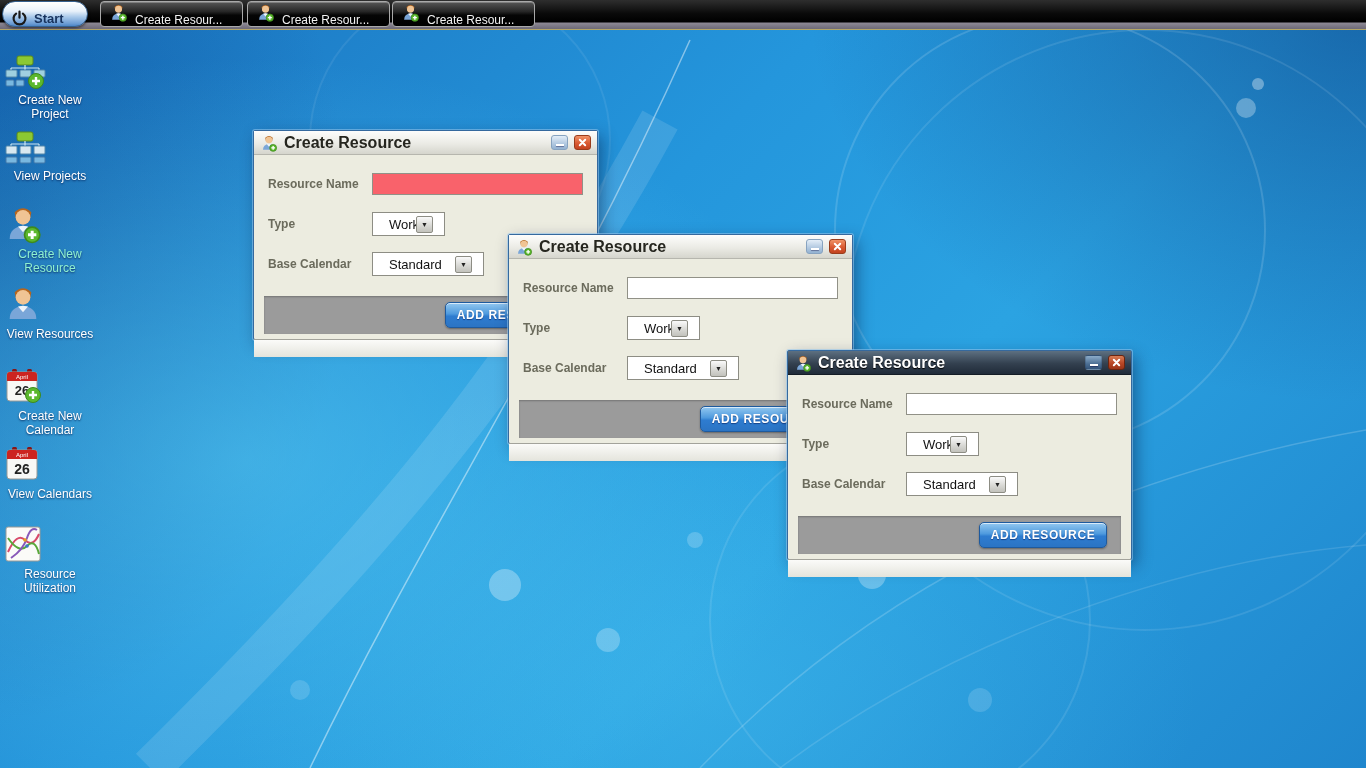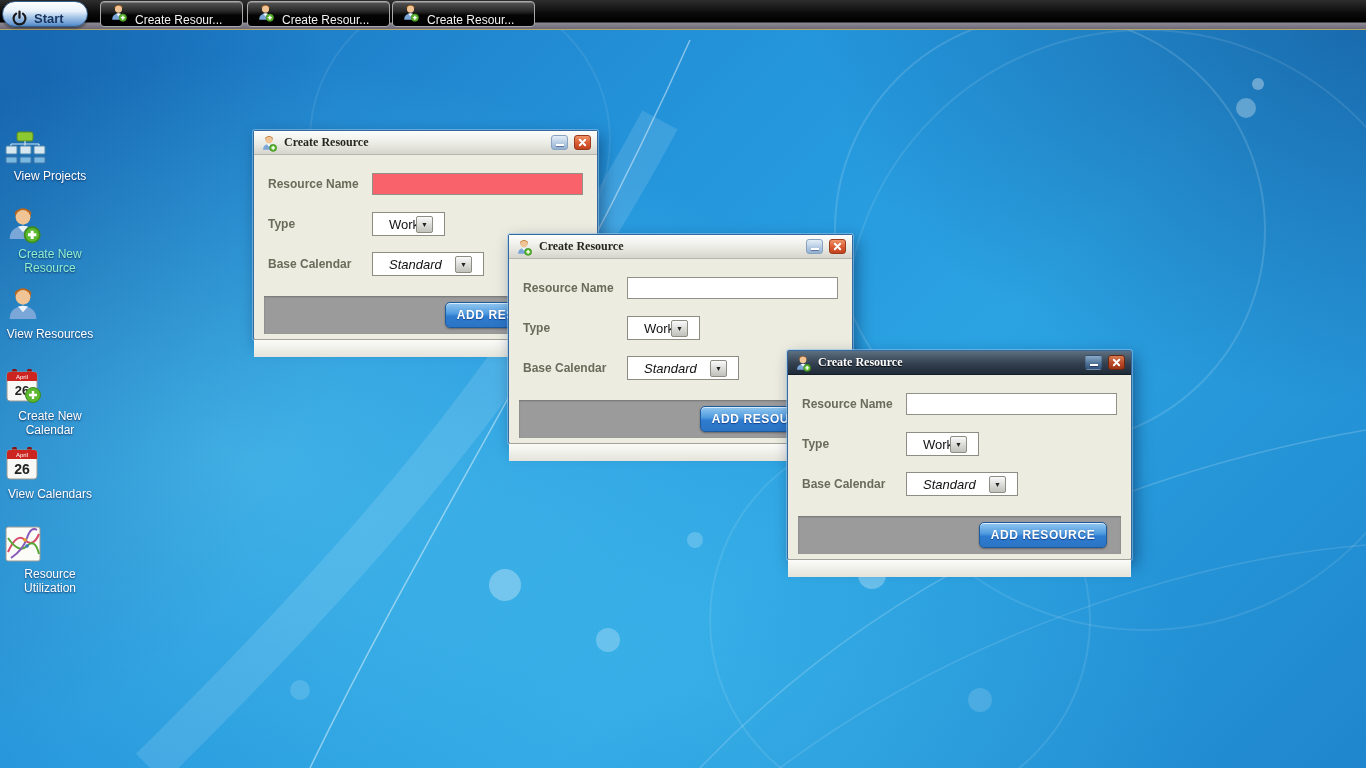--- a/index.html
+++ b/index.html
@@ -60,21 +60,21 @@
   }
   .w1 { left:253px; top:130px; z-index:5; }
   .w2 { left:508px; top:234px; z-index:6; }
   .w3 { left:787px; top:350px; z-index:7; }
 
   .titlebar {
     height:24px; flex:0 0 24px; display:flex; align-items:center; gap:6px; padding:0 6px;
     background:linear-gradient(#fdfdfc, #ebebe5 55%, #d5d5cd);
     border-bottom:1px solid #b6b6ae; cursor:default;
   }
-  .titlebar .title { flex:1; font-size:12px; font-weight:bold; color:#26261f;font-family:Liberation Serif, serif; }
+  .titlebar .title { flex:1; font-size:16px; font-weight:bold; color:#26261f; }
   .titlebar.focused {
     background:linear-gradient(#5d7081, #33404f 55%, #202b39);
     border-bottom:1px solid #141c26;
   }
   .titlebar.focused .title { color:#fff; text-shadow:0 1px 1px #000; }
 
   .cap-btn {
     width:17px; height:15px; border-radius:3px; display:flex; align-items:center; justify-content:center; cursor:pointer;
   }
   .btn-min { background:linear-gradient(#e4eef8, #b1c8e0 60%, #93b2d2); border:1px solid #87a3c0; }
@@ -93,21 +93,21 @@
   .input-text.error { background:#f9626b; }
 
   .select { height:22px; border:1px solid #8d8d84; background:#fff; display:flex; align-items:center; padding:11px; cursor:pointer; }
   .select .val { flex:1; font-size:13px; color:#111; padding:0 5px; white-space:nowrap; overflow:hidden; }
   .select .arrow-btn {
     flex:0 0 17px; width:17px; height:17px; border:1px solid #8d8d84; border-radius:2px;
     background:linear-gradient(#fafafa, #d6d6d2 60%, #c2c2bc);
     display:flex; align-items:center; justify-content:center; font-size:7px; color:#222;
   }
   .select.sel-type { width:73px; }
-  .select.sel-cal  { width:112px;font-style:italic; }
+  .select.sel-cal  { width:112px; }
 
   .button-bar {
     flex:0 0 38px; margin:8px 10px 0; background:#9b9b9b;
     box-shadow:inset 0 1px 2px rgba(0,0,0,.25);
     display:flex; align-items:center; justify-content:flex-end; padding:0 14px;
   }
   .add-btn {
     min-width:128px; height:26px; border:1px solid #1e5a9e; border-radius:5px; cursor:pointer;
     background:linear-gradient(#93c8f0, #4e9ade 45%, #2e7cd0 55%, #2b74c4);
     color:#fff; font-family:"Liberation Sans", sans-serif; font-weight:bold; font-size:12px; letter-spacing:.6px;
@@ -193,20 +193,36 @@
           <path d="M4 21 Q4 14 12 13 Q20 14 20 21 Z" fill="#7aa6d8"></path>
           <path d="M9 13.5 L12 17 L15 13.5 L12 13 Z" fill="#eef4fa"></path>
           <circle cx="17.5" cy="18.5" r="4.6" fill="#5cb82e" stroke="#3e8a1c"></circle>
           <path d="M17.5 16 V21 M15 18.5 H20" stroke="#fff" stroke-width="1.8"></path>
         </svg>
       </span>
       <span class="label">Create Resour...</span>
     </div>
   </div>
 
+  <div class="desk-icon di-1">
+    <div class="glyph">
+      <svg width="44" height="36" viewBox="0 0 44 36">
+        <rect x="14" y="2" width="16" height="9" rx="2" fill="#8cc832" stroke="#5a8a1c"></rect>
+        <path d="M22 11 V14 M8 14 H36 M8 14 V16 M22 14 V16 M36 14 V16" stroke="#cfe8f4" stroke-width="1.2" fill="none"></path>
+        <rect x="3" y="16" width="11" height="7" rx="1" fill="#9fd0e0" stroke="#5588aa"></rect>
+        <rect x="17" y="16" width="11" height="7" rx="1" fill="#9fd0e0" stroke="#5588aa"></rect>
+        <rect x="31" y="16" width="11" height="7" rx="1" fill="#9fd0e0" stroke="#5588aa"></rect>
+        <rect x="3" y="26" width="8" height="6" rx="1" fill="#79b8e0" stroke="#4478a8"></rect>
+        <rect x="13" y="26" width="8" height="6" rx="1" fill="#79b8e0" stroke="#4478a8"></rect>
+        <circle cx="33" cy="27" r="7.5" fill="#5cb82e" stroke="#3e8a1c"></circle>
+        <path d="M33 23 V31 M29 27 H37" stroke="#fff" stroke-width="2.4"></path>
+      </svg>
+    </div>
+    <span class="cap">Create New Project</span>
+  </div>
 
   <div class="desk-icon di-2">
     <div class="glyph">
       <svg width="44" height="36" viewBox="0 0 44 36">
         <rect x="14" y="2" width="16" height="9" rx="2" fill="#8cc832" stroke="#5a8a1c"></rect>
         <path d="M22 11 V14 M8 14 H36 M8 14 V16 M22 14 V16 M36 14 V16" stroke="#cfe8f4" stroke-width="1.2" fill="none"></path>
         <rect x="3" y="16" width="11" height="8" rx="1" fill="#d8e8f0" stroke="#5588aa"></rect>
         <rect x="17" y="16" width="11" height="8" rx="1" fill="#d8e8f0" stroke="#5588aa"></rect>
         <rect x="31" y="16" width="11" height="8" rx="1" fill="#d8e8f0" stroke="#5588aa"></rect>
         <rect x="3" y="27" width="11" height="6" rx="1" fill="#79b8e0" stroke="#4478a8"></rect>

